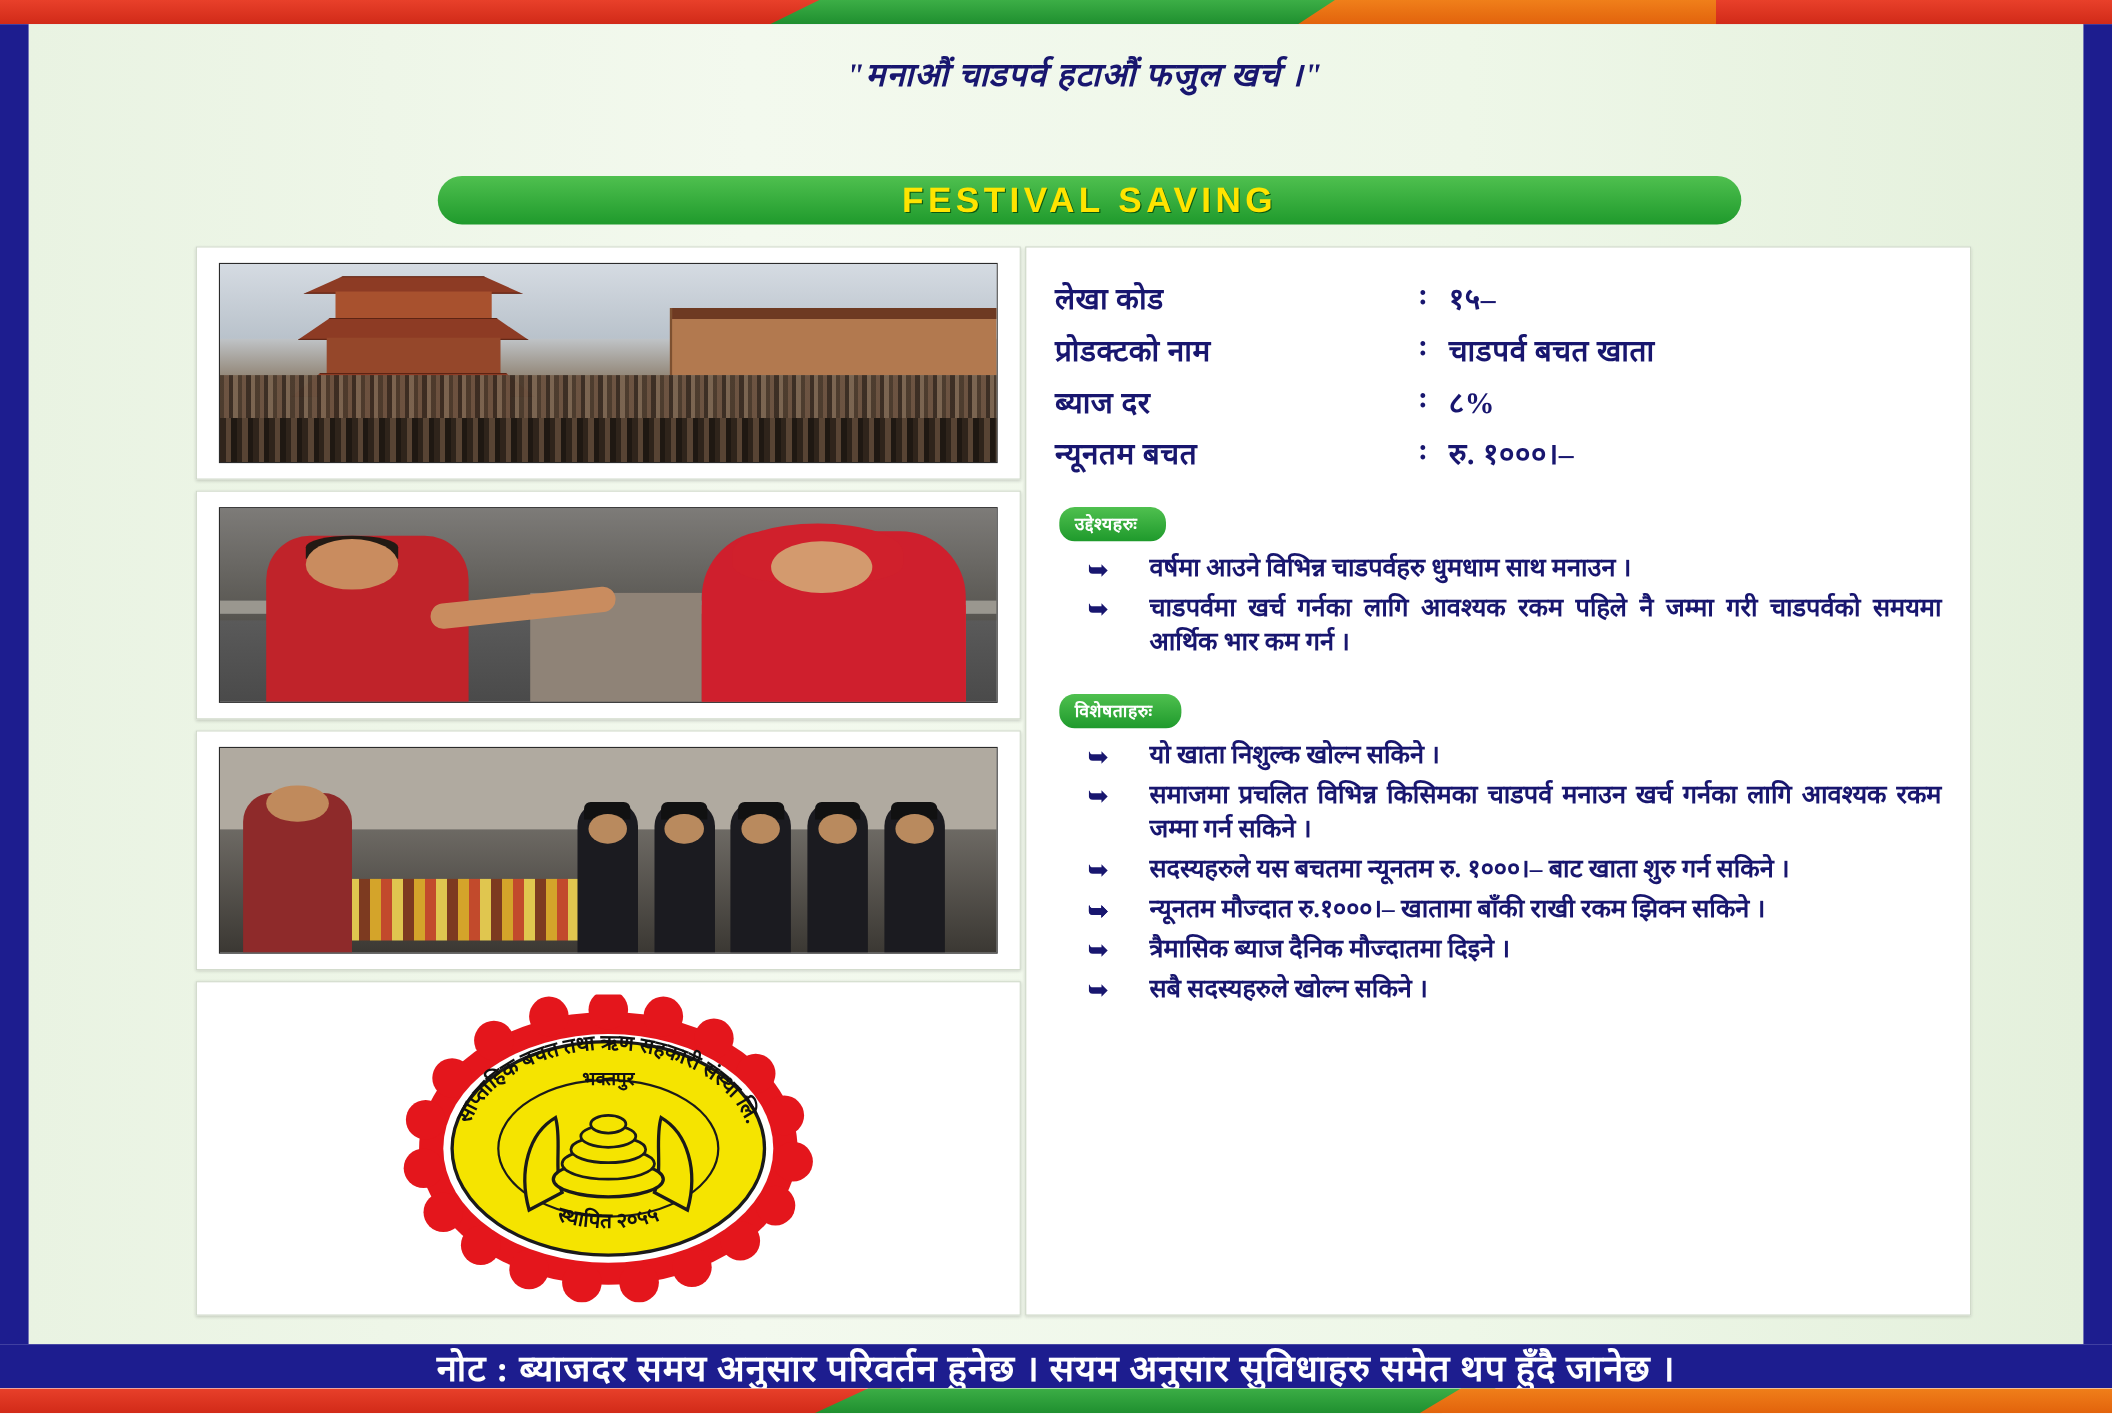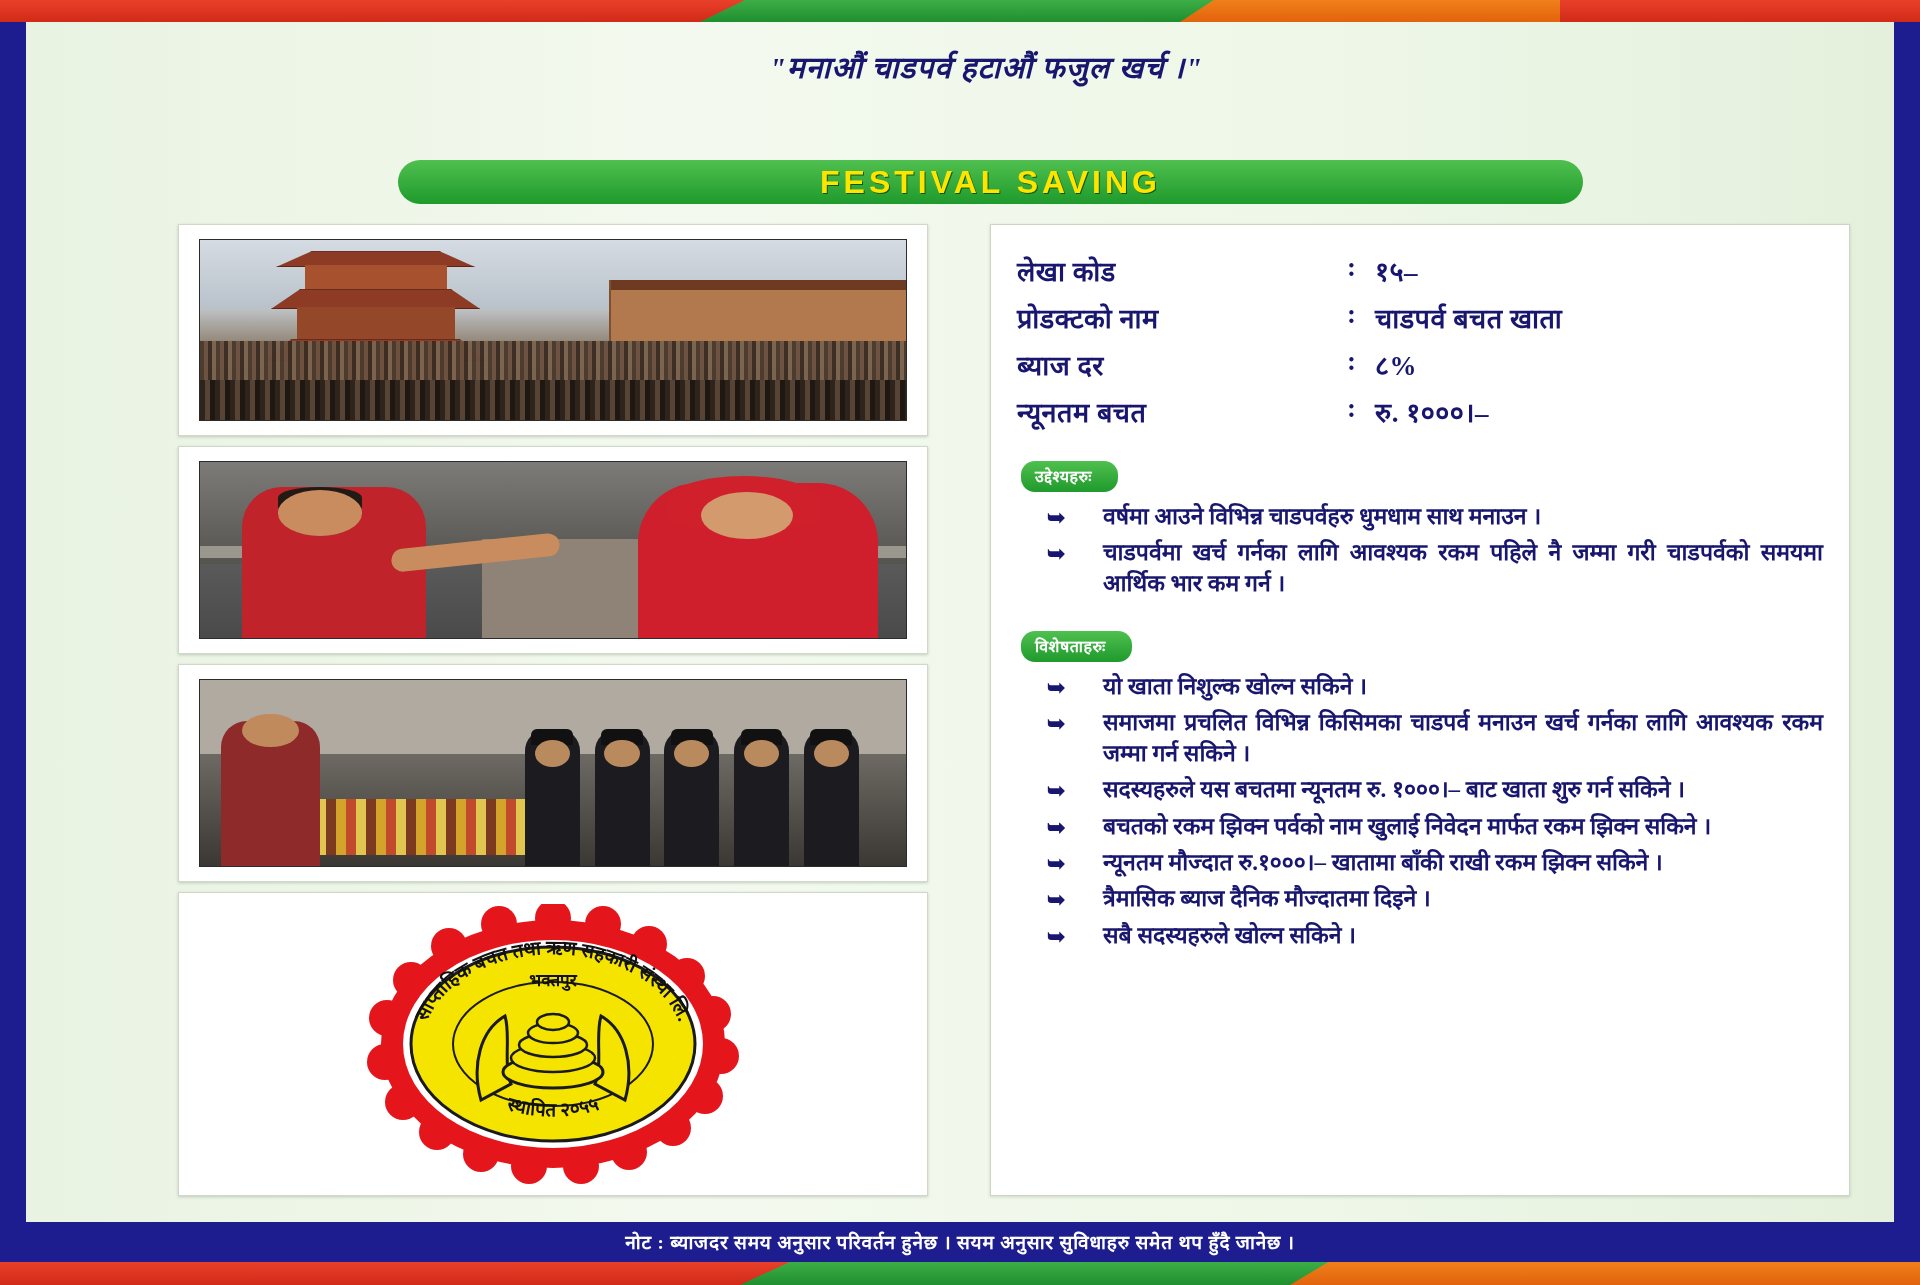--- a/index.html
+++ b/index.html
@@ -159,21 +159,21 @@
   .p3 .man .t { position:absolute; left:12%; bottom:88%; width:76%; height:12%; background:#111; border-radius:6px 6px 0 0; }
   .p3 .m1 { left:0; }   .p3 .m2 { left:19%; }  .p3 .m3 { left:38%; }
   .p3 .m4 { left:57%; } .p3 .m5 { left:76%; }
 
   
   .logo-wrap { position: relative; width: 100%; height: 100%; }
   .logo-svg { position:absolute; left:50%; top:50%; transform: translate(-50%,-50%); }
 
   
   .right-col {
-    position: absolute; left: 964px; top: 202px; width: 860px; height: 972px;
+    position: absolute; left: 906px; top: 202px; width: 860px; height: 972px;
     background: #ffffff; border: 1px solid #cbd6c4;
     box-shadow: 0 1px 3px rgba(0,0,0,.15);
     padding: 22px 26px 0 26px;
   }
 
   .kv-table { width: 100%; border-collapse: collapse; font-family: "Liberation Serif", serif; }
   .kv-table td {
     color: #18166f; font-size: 27px; font-weight: bold;
     padding: 5px 0; vertical-align: top; letter-spacing: .5px;
   }
@@ -207,21 +207,21 @@
     color: #18166f; font-size: 22px;
   }
 
   
   .footer-note {
     position: absolute; left: 0; top: 1222px; width: 1920px; height: 40px;
     background: #1d1d8f;
     display: flex; align-items: center; justify-content: center;
   }
   .footer-note span {
-    color: #ffffff; font-size: 19px; font-weight: bold;
+    color: #ffffff; font-size: 33px; font-weight: bold;
     font-family: "Liberation Serif", serif;
     letter-spacing: .8px;
   }
   .bottombar {
     position: absolute; left: 0; top: 1262px; width: 1920px; height: 23px;
     background: #ffffff;
   }
   .bottombar .b-red {
     position: absolute; left: 0; top: 0; height: 23px; width: 820px;
     background: linear-gradient(180deg,#e8402a 0%, #d12a18 100%);
@@ -412,21 +412,21 @@
         <li><span class="arrow">➥</span><span>वर्षमा आउने विभिन्न चाडपर्वहरु धुमधाम साथ मनाउन ।</span></li>
         <li><span class="arrow">➥</span><span>चाडपर्वमा खर्च गर्नका लागि आवश्यक रकम पहिले नै जम्मा गरी चाडपर्वको समयमा आर्थिक भार कम गर्न ।</span></li>
       </ul>
 
       <div class="section-head">विशेषताहरुः</div>
       <ul class="bullets">
         <li><span class="arrow">➥</span><span>यो खाता निशुल्क खोल्न सकिने ।</span></li>
         <li><span class="arrow">➥</span><span>समाजमा प्रचलित विभिन्न किसिमका चाडपर्व मनाउन खर्च गर्नका लागि आवश्यक रकम जम्मा गर्न सकिने ।</span></li>
         <li><span class="arrow">➥</span><span>सदस्यहरुले यस बचतमा न्यूनतम रु. १०००।– बाट खाता शुरु गर्न सकिने ।</span></li>
         <li><span class="arrow">➥</span></li>
-        <li><span class="arrow">➥</span><span>बचतको रकम झिक्न पर्वको नाम खुलाई निवेदन मार्फत रकम झिक्न सकिने ।</span></li>
+        <li><span class="arrow">➥</span></li>
         <li><span class="arrow">➥</span><span>न्यूनतम मौज्दात रु.१०००।– खातामा बाँकी राखी रकम झिक्न सकिने ।</span></li>
         <li><span class="arrow">➥</span><span>त्रैमासिक ब्याज दैनिक मौज्दातमा दिइने ।</span></li>
         <li><span class="arrow">➥</span><span>सबै सदस्यहरुले खोल्न सकिने ।</span></li>
       </ul>
 
     </div>
   </div>
 
   <div class="footer-note">
     <span>नोट : ब्याजदर समय अनुसार परिवर्तन हुनेछ ।  सयम अनुसार सुविधाहरु समेत थप हुँदै जानेछ ।</span>

